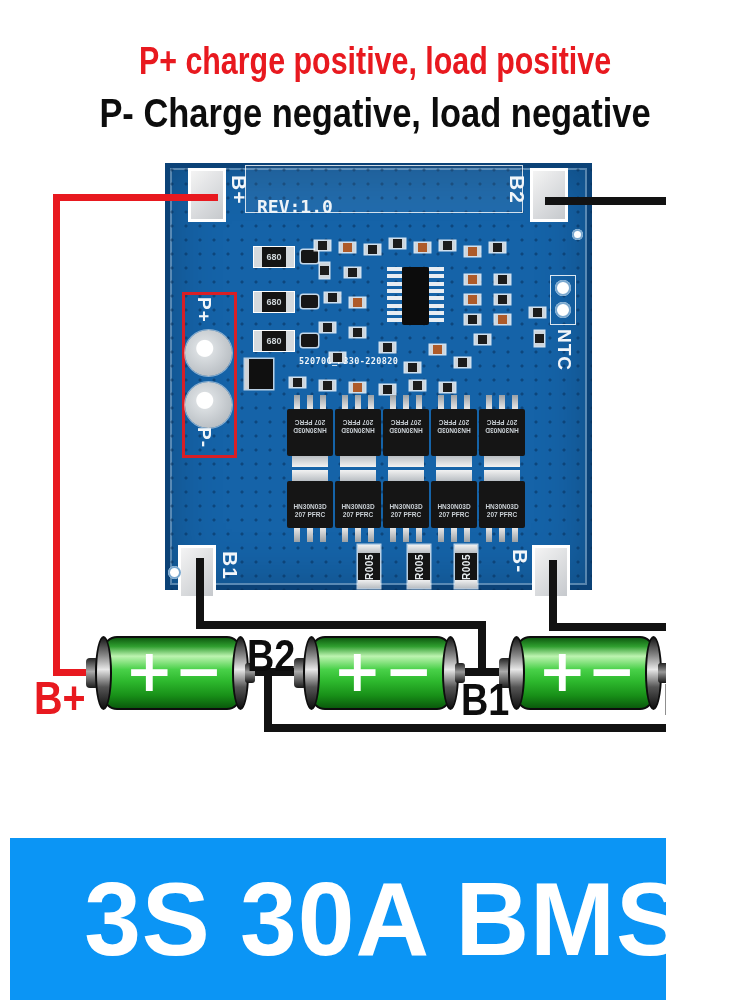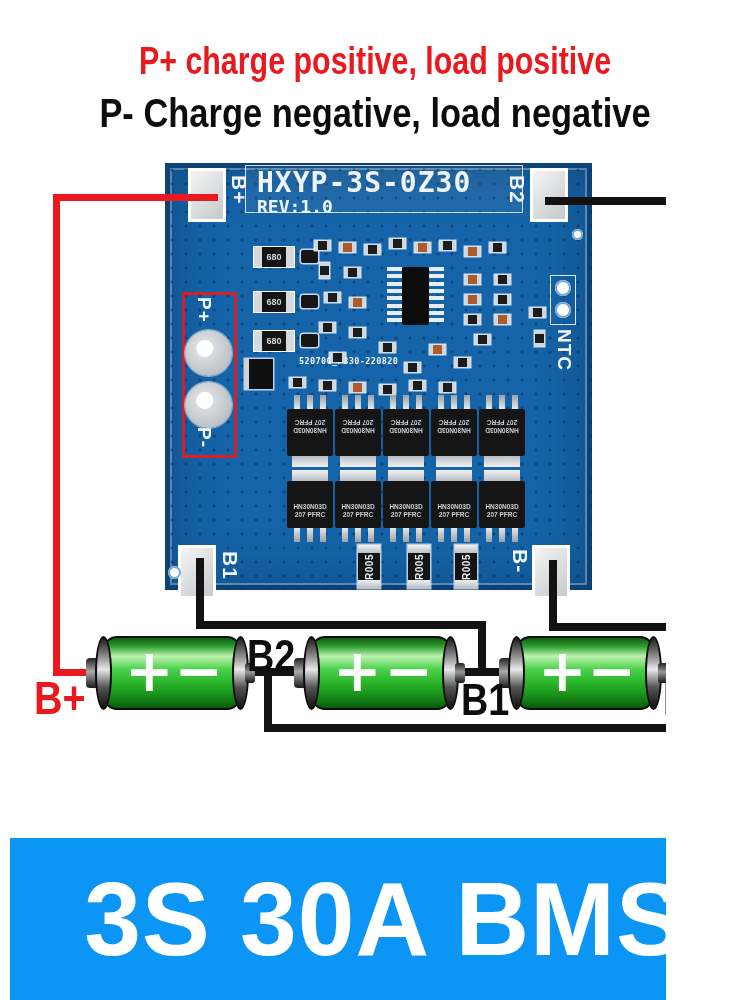--- a/index.html
+++ b/index.html
@@ -96,21 +96,20 @@
 
 <div id="stage">
 
   <div class="hdr" id="hdr1">P+ charge positive, load positive</div>
   <div class="hdr" id="hdr2">P- Charge negative, load negative</div>
 
   <div class="board">
     <div class="dots"></div>
 
     <div class="titlebox"></div>
-    <div class="silk" id="bt">HXYP-3S-0Z30</div>
     <div class="silk" id="brev">REV:1.0</div>
     <div class="silk" id="bserial">52070G_P330-220820</div>
 
     <div class="cpad" style="left:23px;top:5px;"></div>
     <div class="vlab" style="left:64px;top:12px;">B+</div>
     <div class="cpad" style="left:365px;top:5px;"></div>
     <div class="vlab" style="left:342px;top:12px;">B2</div>
     <div class="cpad" style="left:13px;top:382px;"></div>
     <div class="vlab" style="left:55px;top:388px;">B1</div>
     <div class="cpad" style="left:367px;top:382px;"></div>

